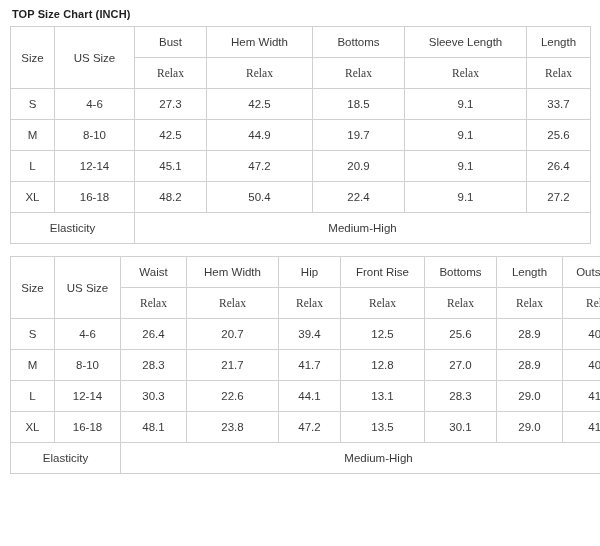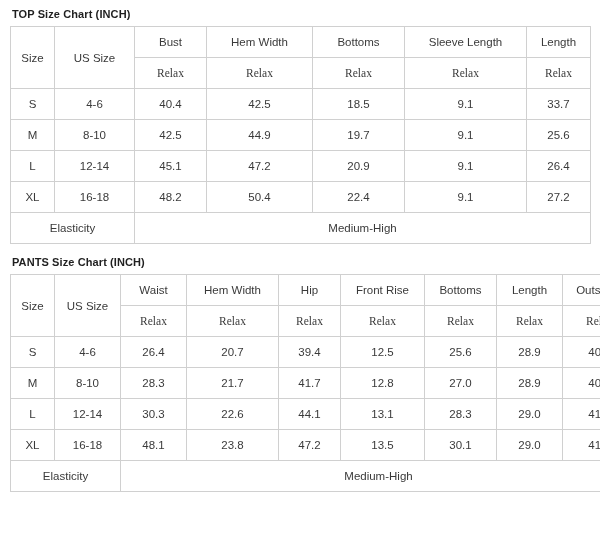--- a/index.html
+++ b/index.html
@@ -118,21 +118,21 @@
           <td class="relax">Relax</td>
           <td class="relax">Relax</td>
           <td class="relax">Relax</td>
           <td class="relax">Relax</td>
           <td class="relax">Relax</td>
         </tr>
 
         <tr class="data-row">
           <td class="sizecell">S</td>
           <td class="sizecell">4-6</td>
-          <td>40.4</td>
+          <td>27.3</td>
           <td>42.5</td>
           <td>18.5</td>
           <td>9.1</td>
           <td>33.7</td>
         </tr>
         <tr class="data-row">
           <td class="sizecell">M</td>
           <td class="sizecell">8-10</td>
           <td>42.5</td>
           <td>44.9</td>
@@ -161,21 +161,20 @@
 
         <tr class="elastic-row">
           <td class="elastic-label" colspan="2">Elasticity</td>
           <td class="elastic-value" colspan="5">Medium-High</td>
         </tr>
       </tbody>
     </table>
   </div>
 
   <div class="section title2">
-    <div class="chart-title">PANTS Size Chart (INCH)</div>
     <table class="size-table">
       <colgroup>
         <col style="width:44px">
         <col style="width:66px">
         <col style="width:66px">
         <col style="width:92px">
         <col style="width:62px">
         <col style="width:84px">
         <col style="width:72px">
         <col style="width:66px">

